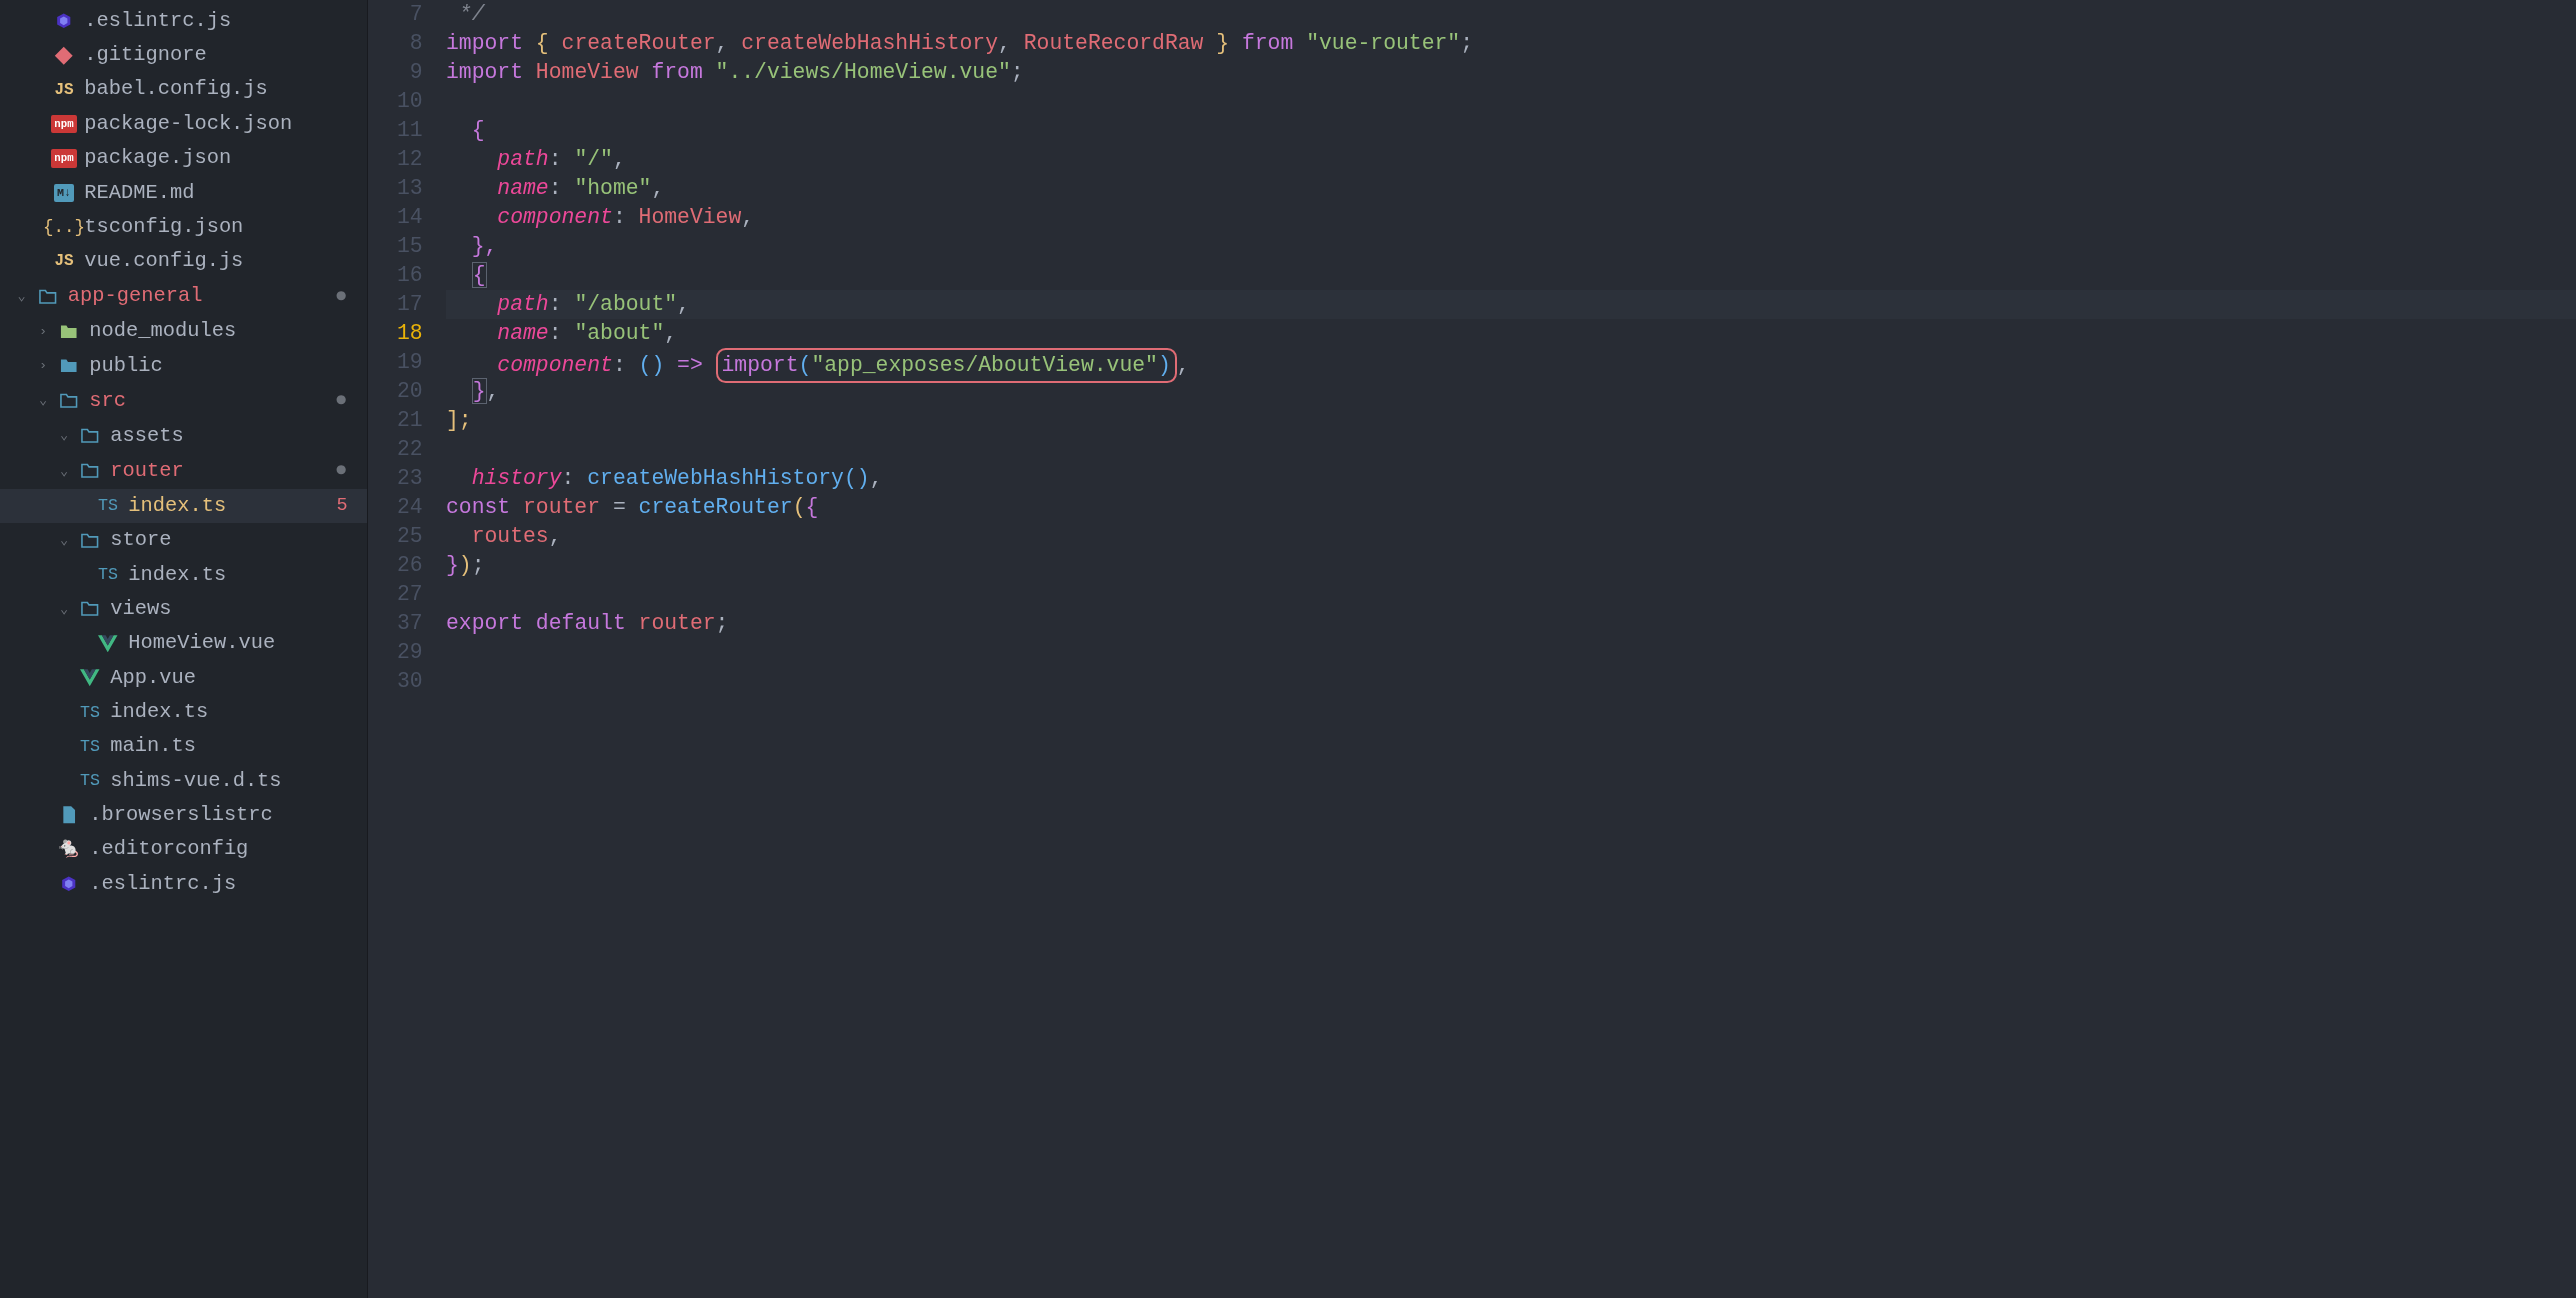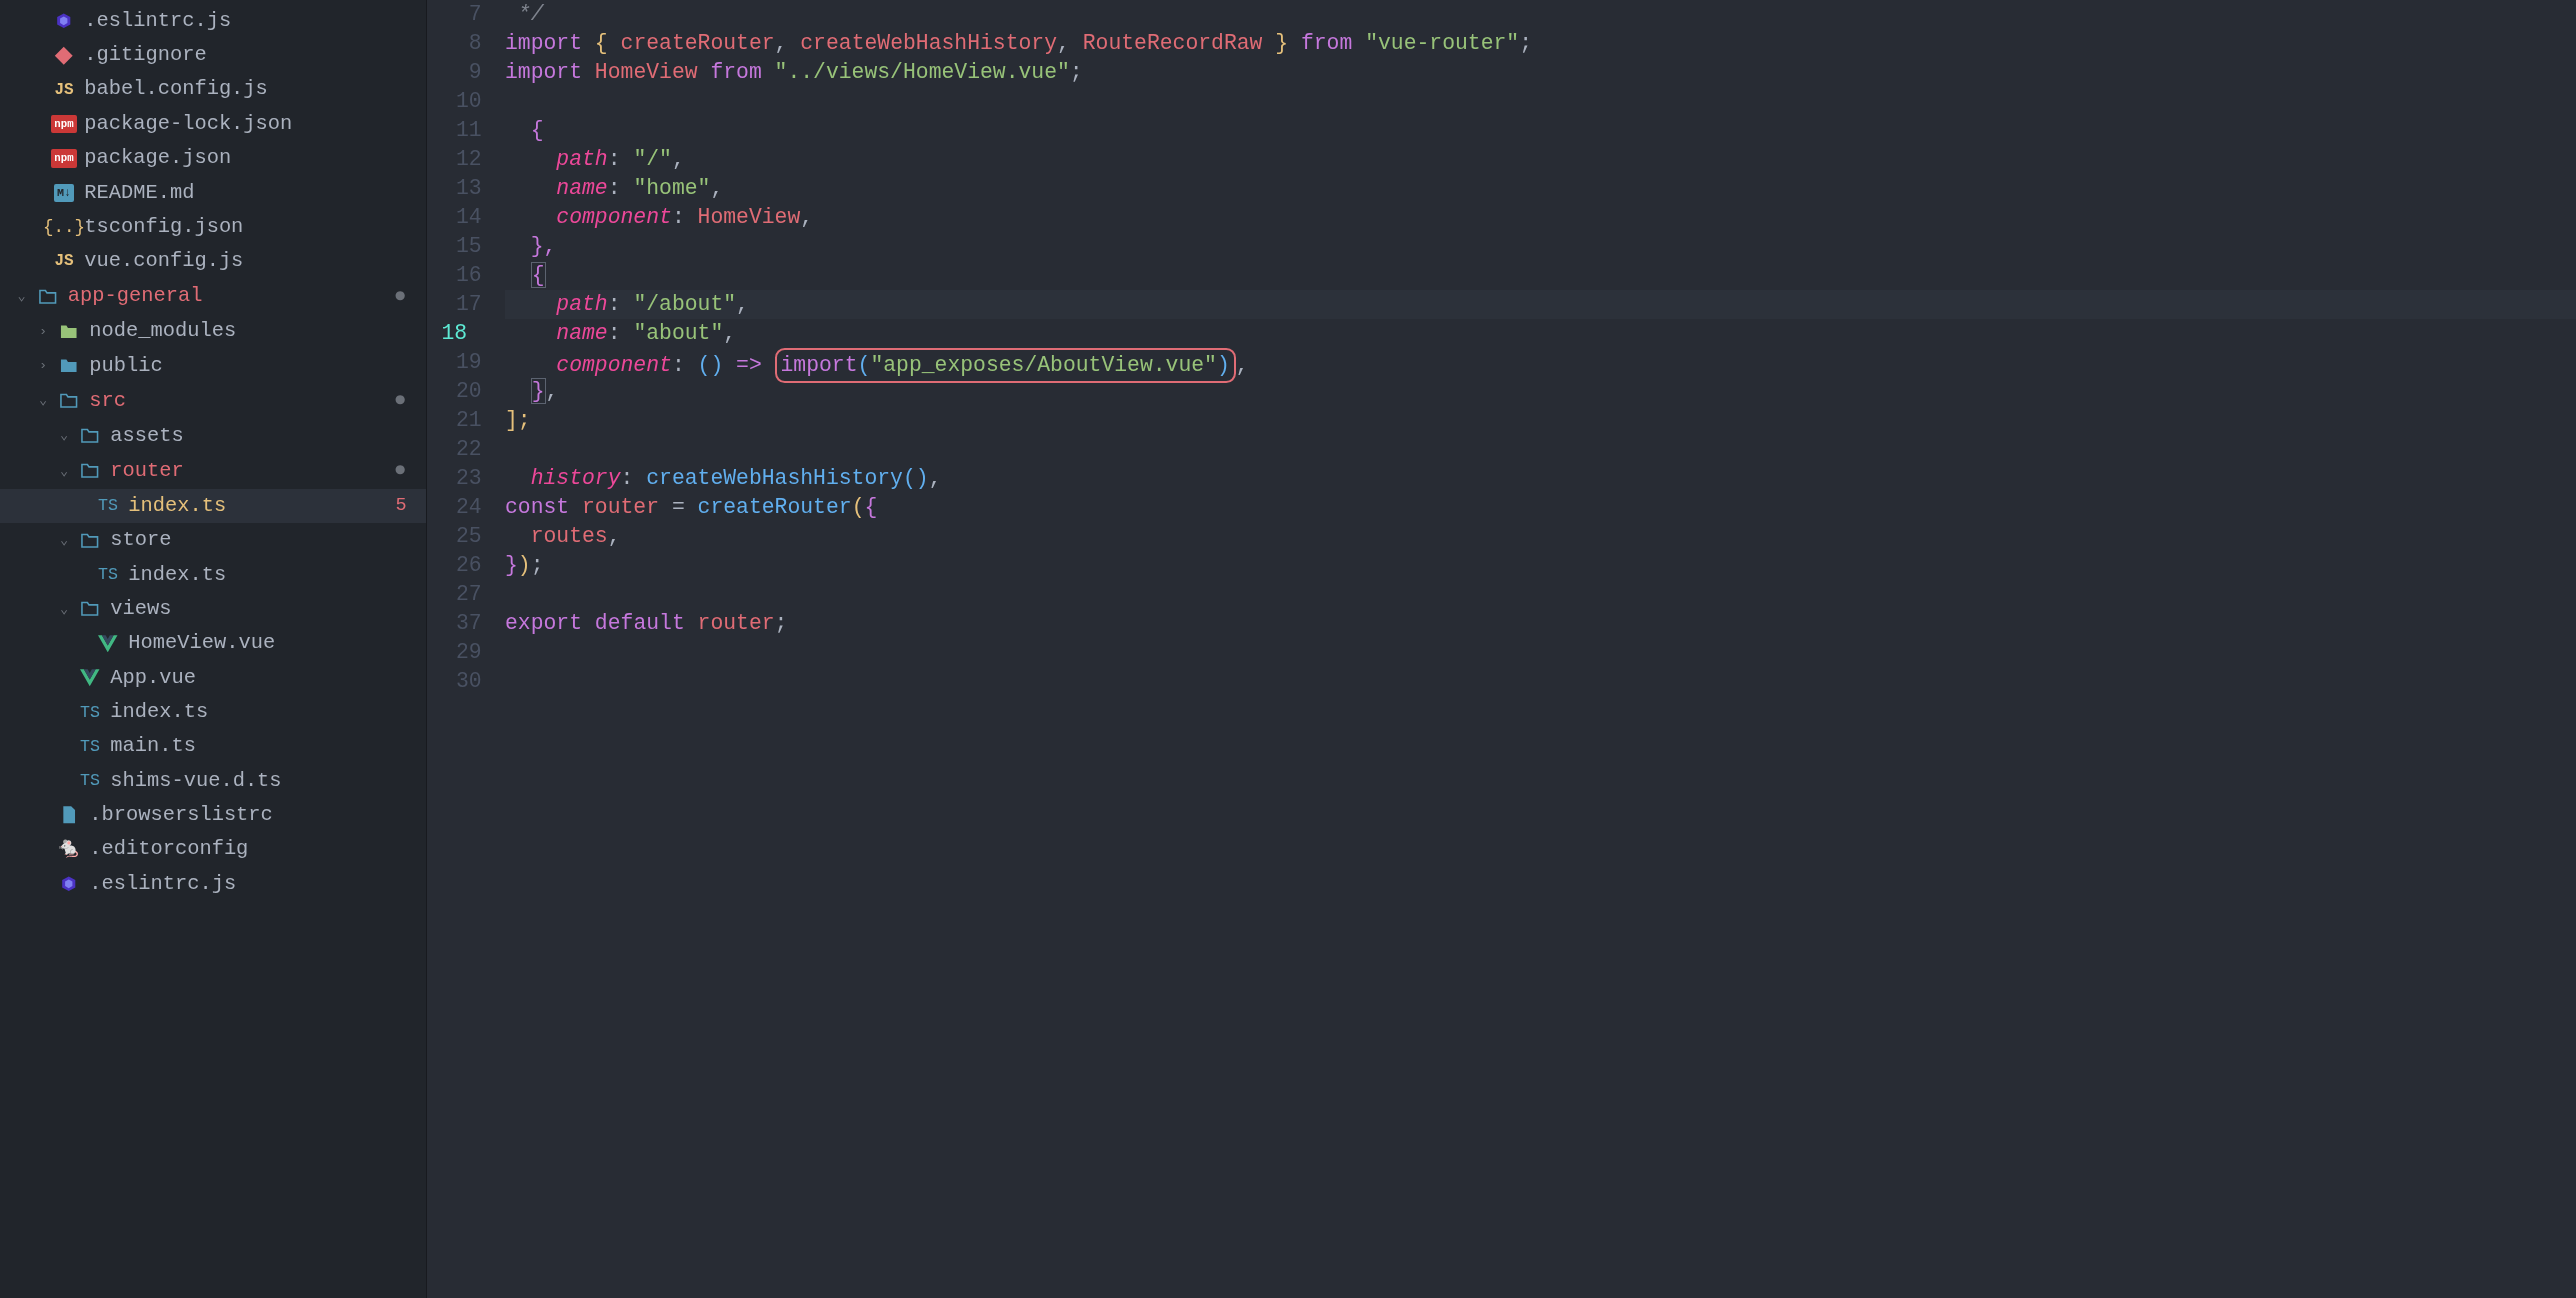--- a/index.html
+++ b/index.html
@@ -8,21 +8,21 @@
       background: #282c34;
       color: #abb2bf;
       font-size: 21.4px;
       line-height: 1.4;
       display: flex;
       height: 100vh;
       overflow: hidden;
     }
     
     .sidebar {
-      width: 427px;
+      width: 368px;
       background: #21252b;
       overflow-y: auto;
       flex-shrink: 0;
       border-right: 1px solid #181a1f;
     }
     
     .file-tree {
       padding-top: 3.9px;
     }
     
@@ -380,21 +380,21 @@
       <div class="gutter-line">8</div>
       <div class="gutter-line">9</div>
       <div class="gutter-line">10</div>
       <div class="gutter-line">11</div>
       <div class="gutter-line">12</div>
       <div class="gutter-line">13</div>
       <div class="gutter-line">14</div>
       <div class="gutter-line">15</div>
       <div class="gutter-line">16</div>
       <div class="gutter-line">17</div>
-      <div class="gutter-line" style="color: #5eead4; text-align: center;">18</div>
+      <div class="gutter-line" style="color: #eab308;">18</div>
       <div class="gutter-line">19</div>
       <div class="gutter-line">20</div>
       <div class="gutter-line">21</div>
       <div class="gutter-line">22</div>
       <div class="gutter-line">23</div>
       <div class="gutter-line">24</div>
       <div class="gutter-line">25</div>
       <div class="gutter-line">26</div>
       <div class="gutter-line">27</div>
       <div class="gutter-line">37</div>

